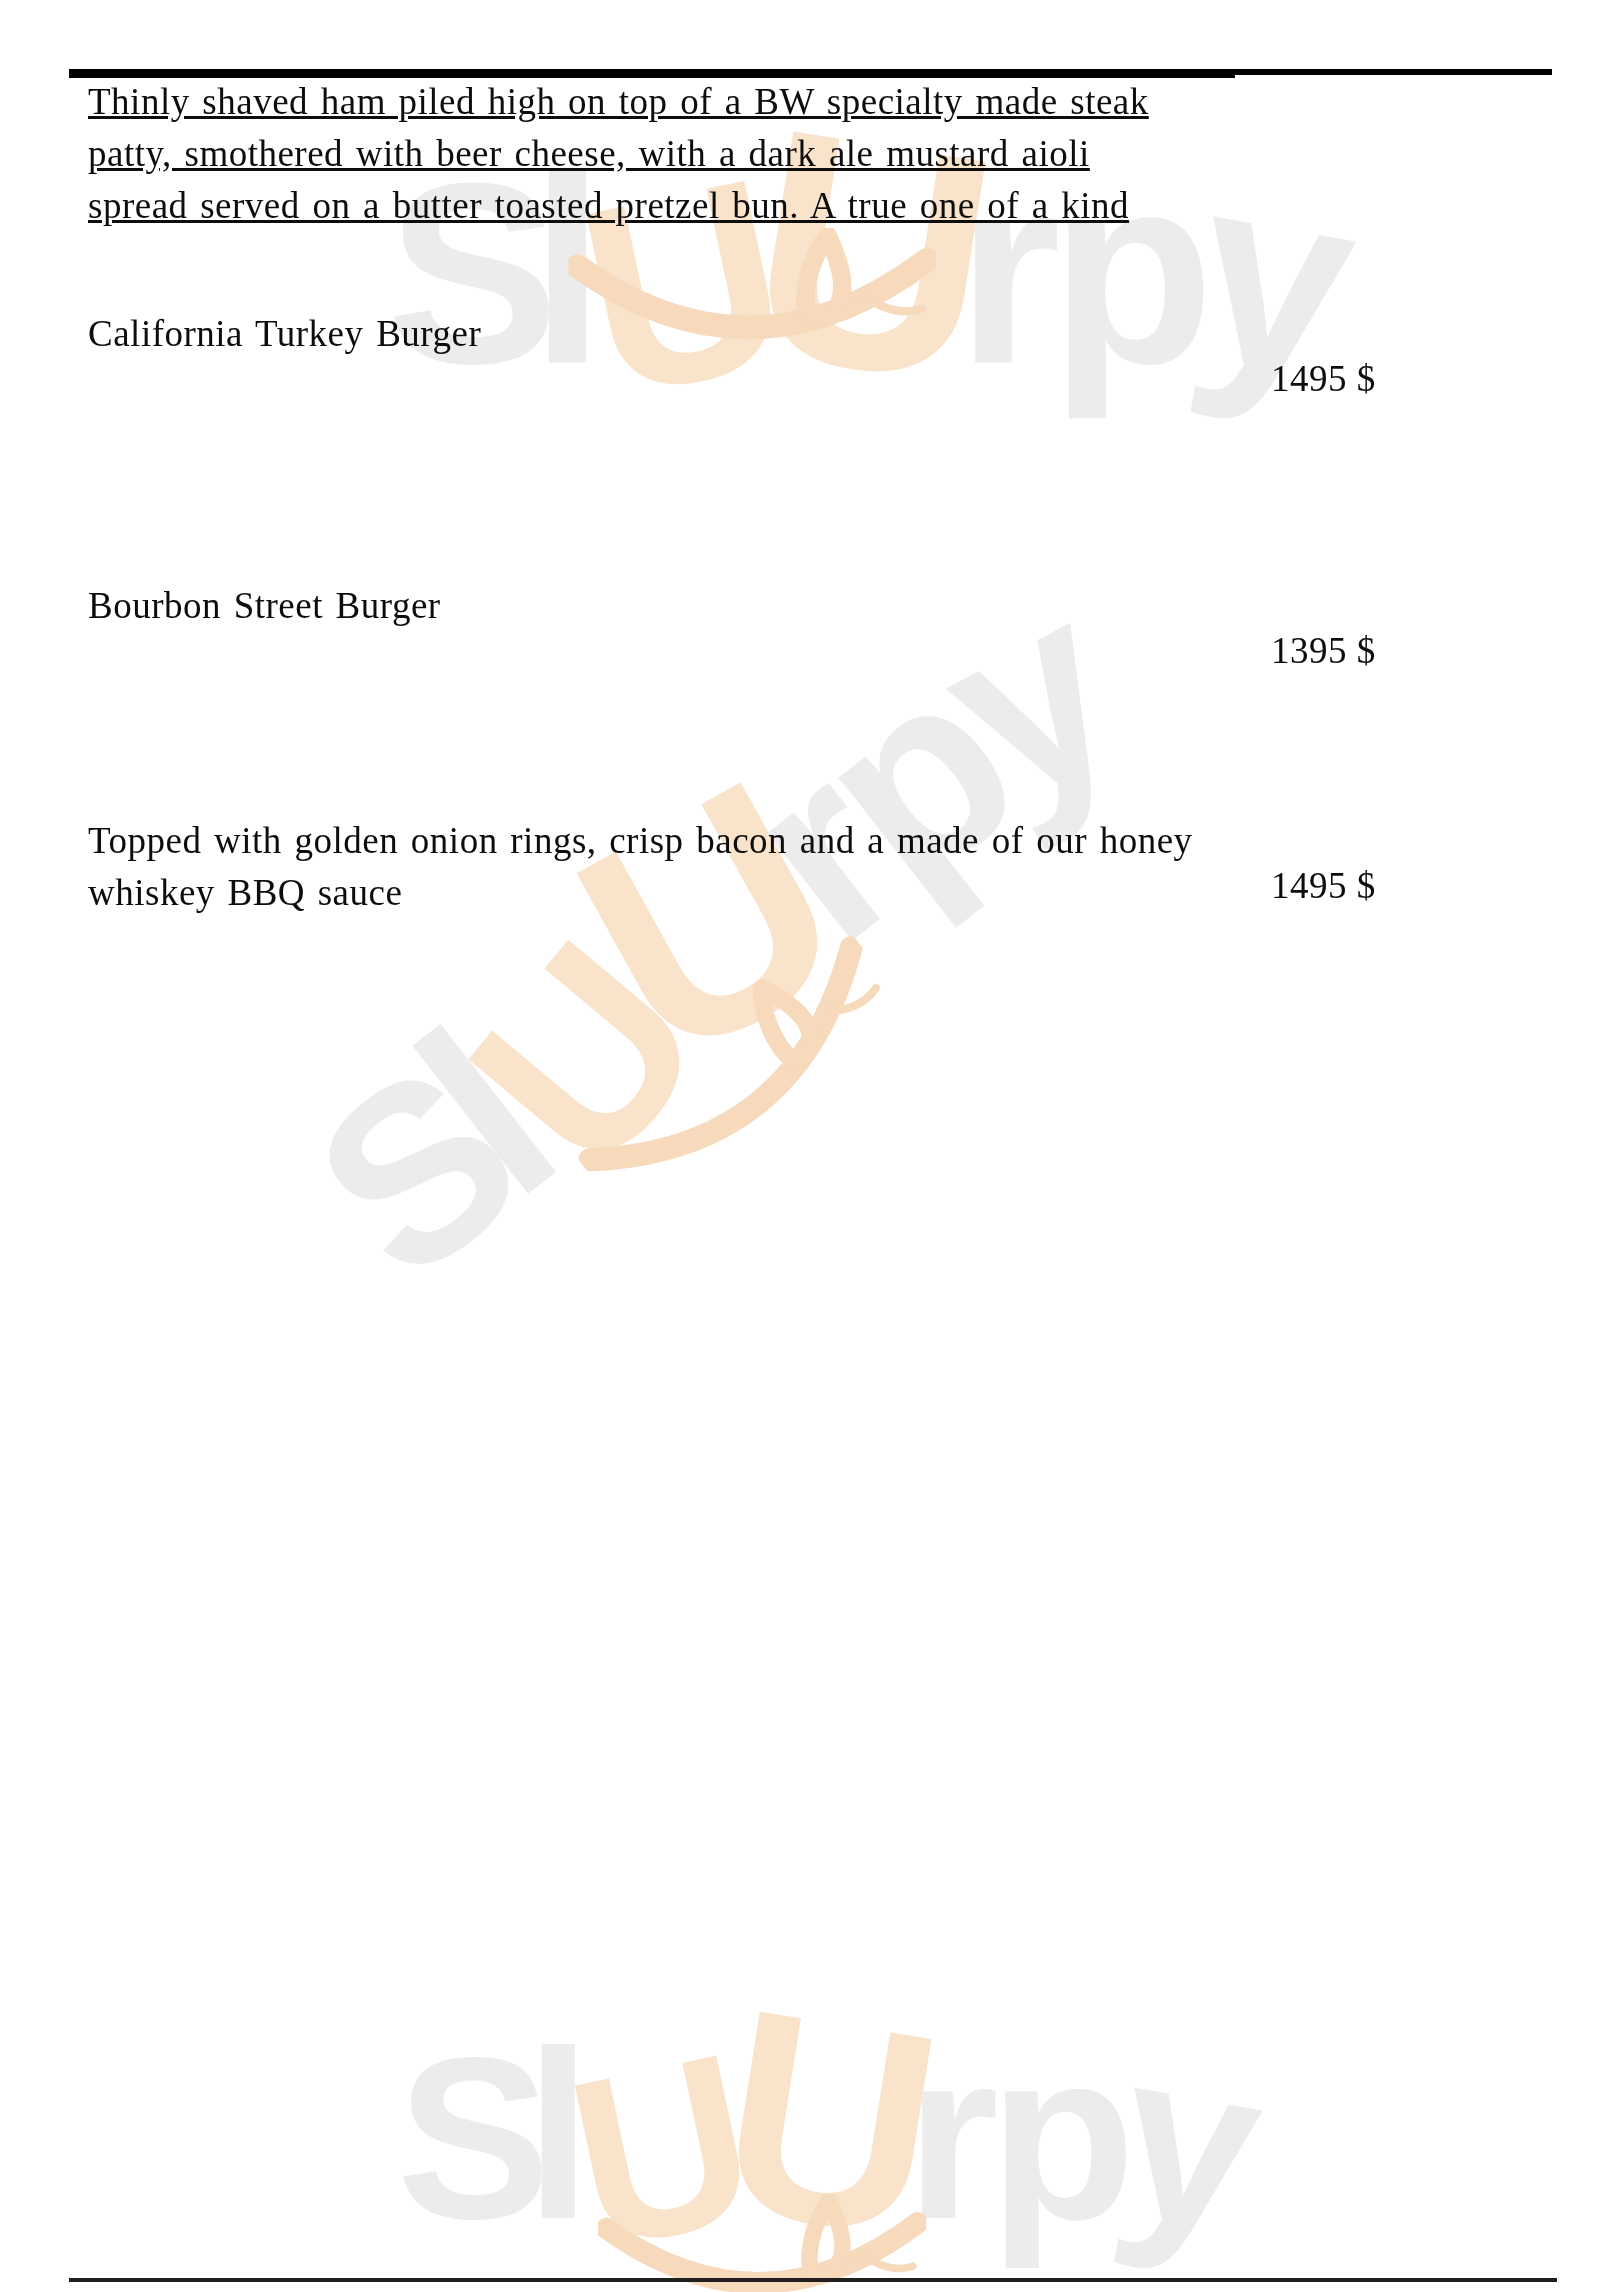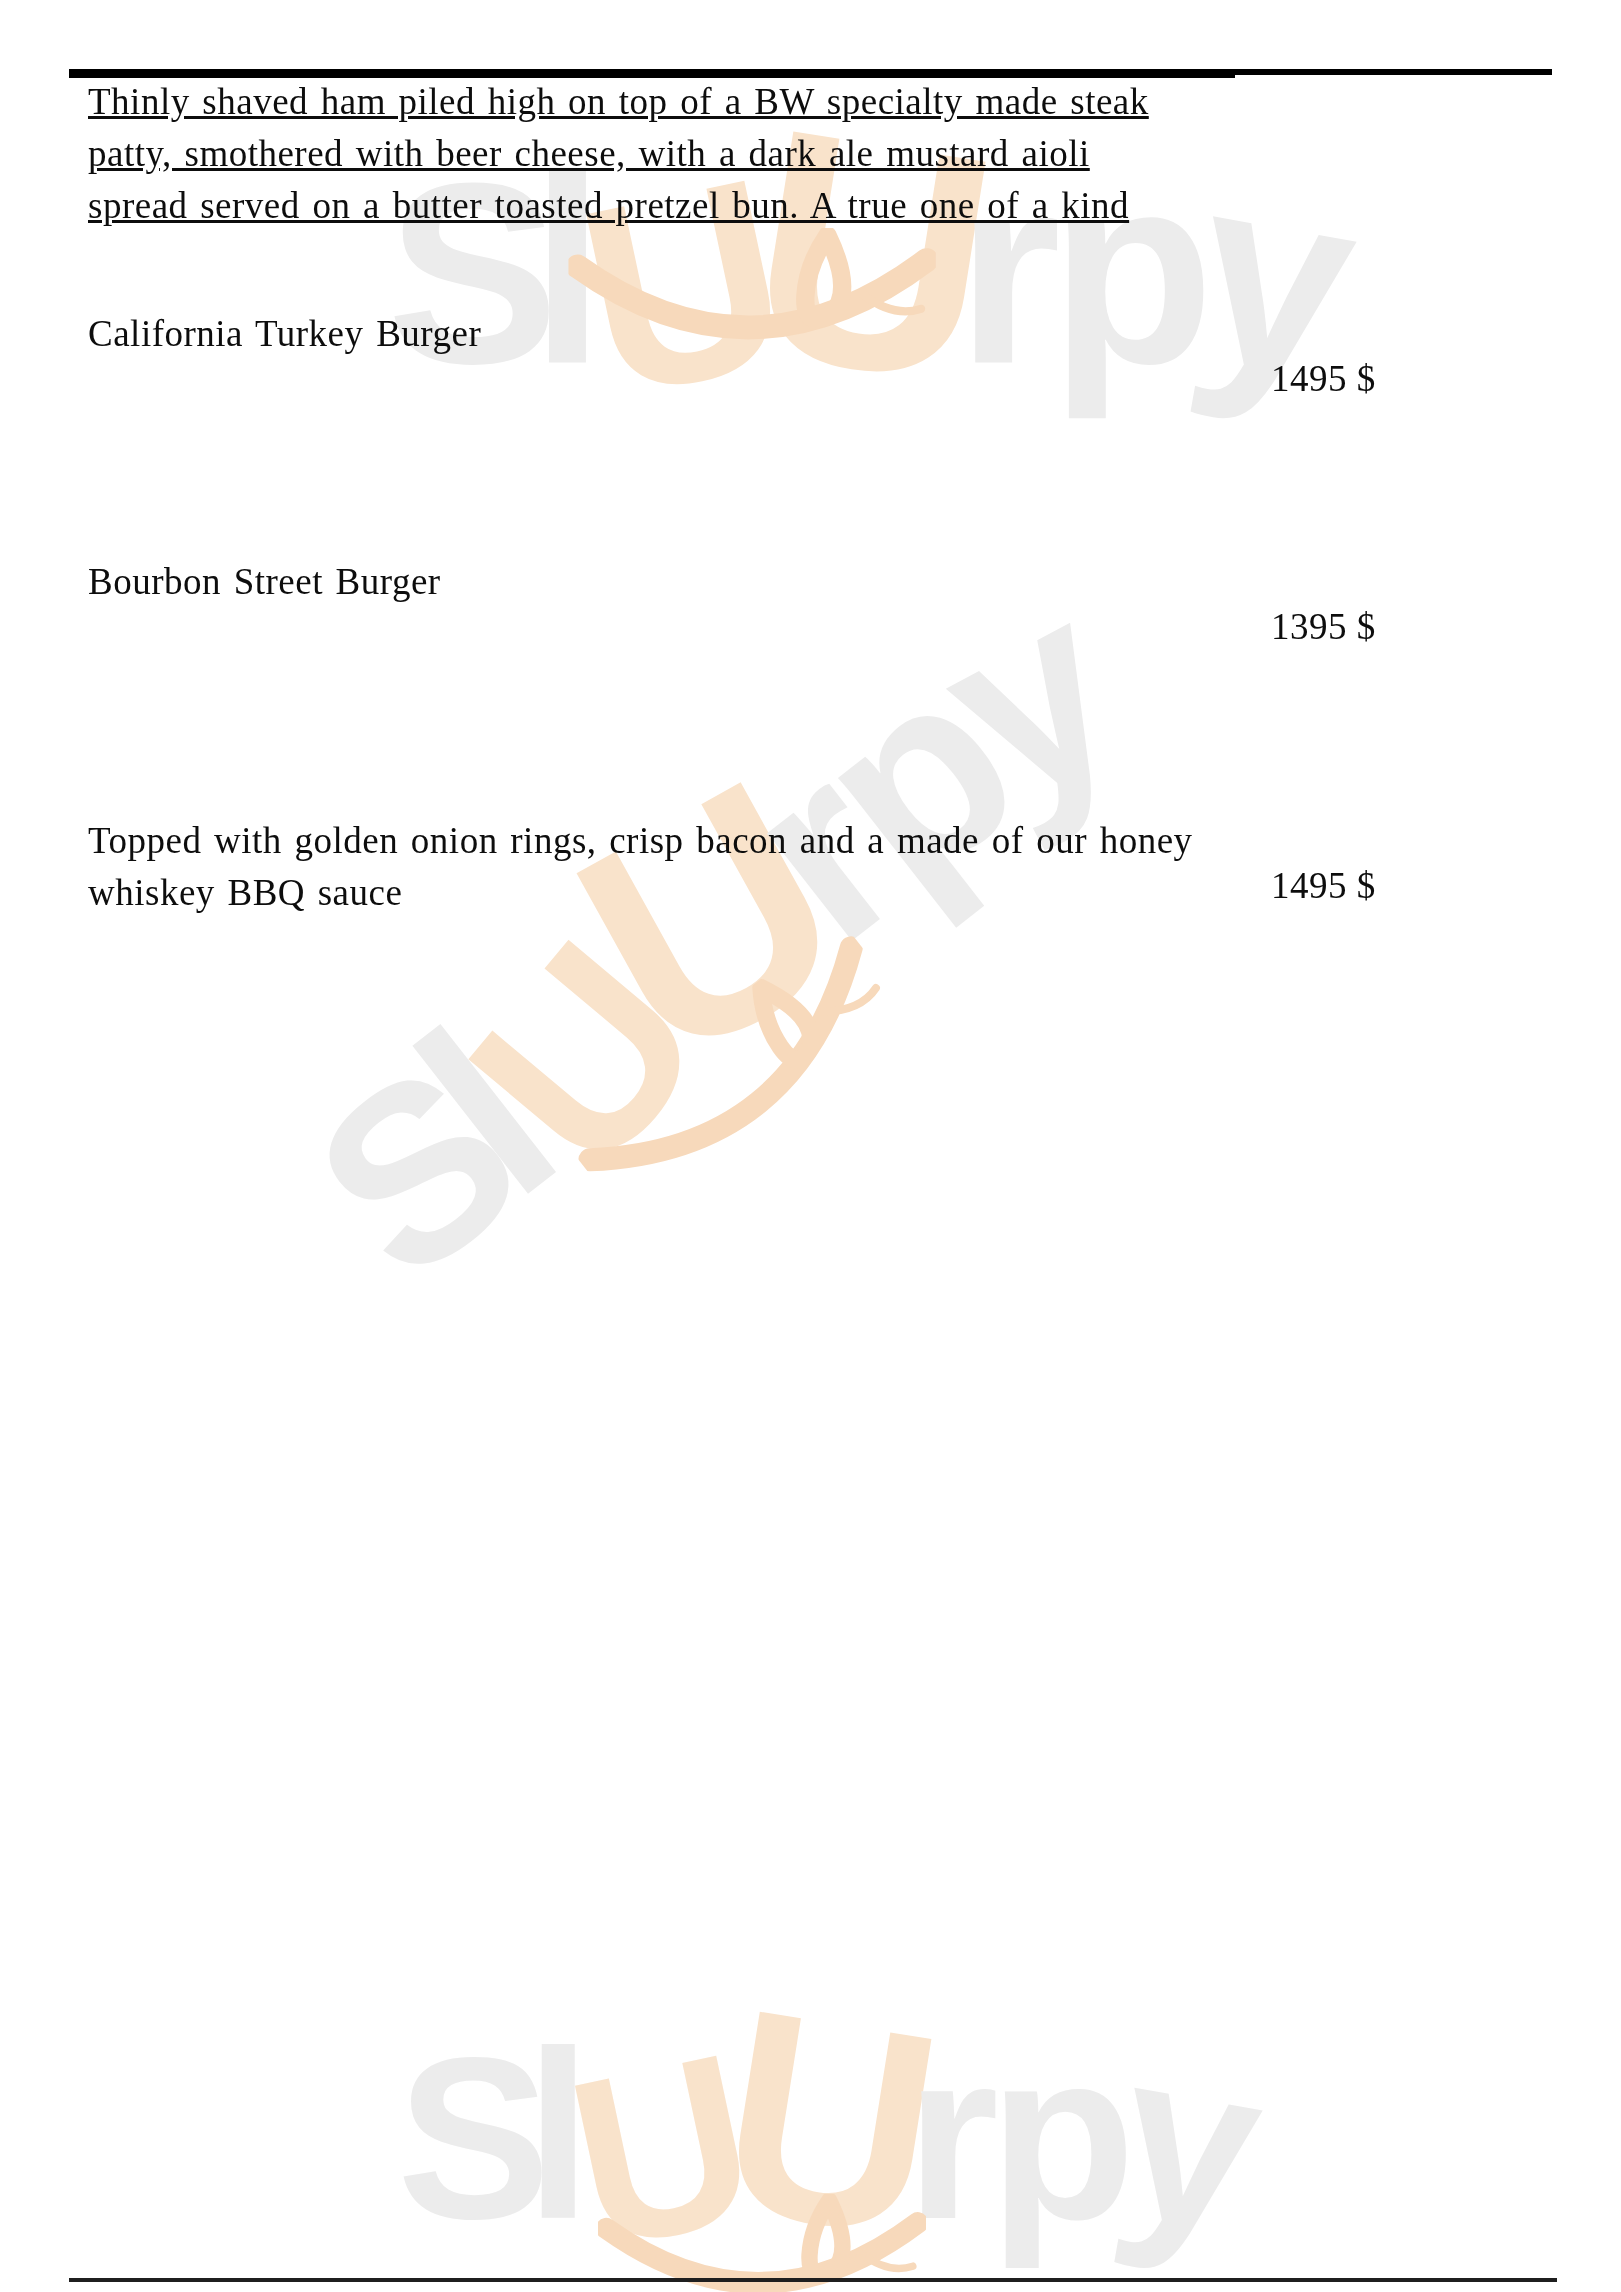--- a/index.html
+++ b/index.html
@@ -40,21 +40,21 @@
   .intro{
     position:absolute;left:88px;top:76px;margin:0;
     width:1176px;
     font-size:37px;line-height:52px;
     letter-spacing:0.5px;word-spacing:2.9px;
     white-space:pre-line;
     text-decoration:underline;
   }
   .item{position:absolute;left:88px;width:1480px;}
   .item-0{top:308px;}
-  .item-1{top:556px;}
+  .item-1{top:580px;}
   .item-2{top:815px;}
   .item h3{
     margin:0;font-weight:normal;
     font-size:37px;line-height:52px;
     letter-spacing:0.5px;word-spacing:2.9px;
   }
   .item .price{
     position:absolute;left:1183px;top:0;
     font-size:37px;line-height:52px;
     letter-spacing:0.5px;

